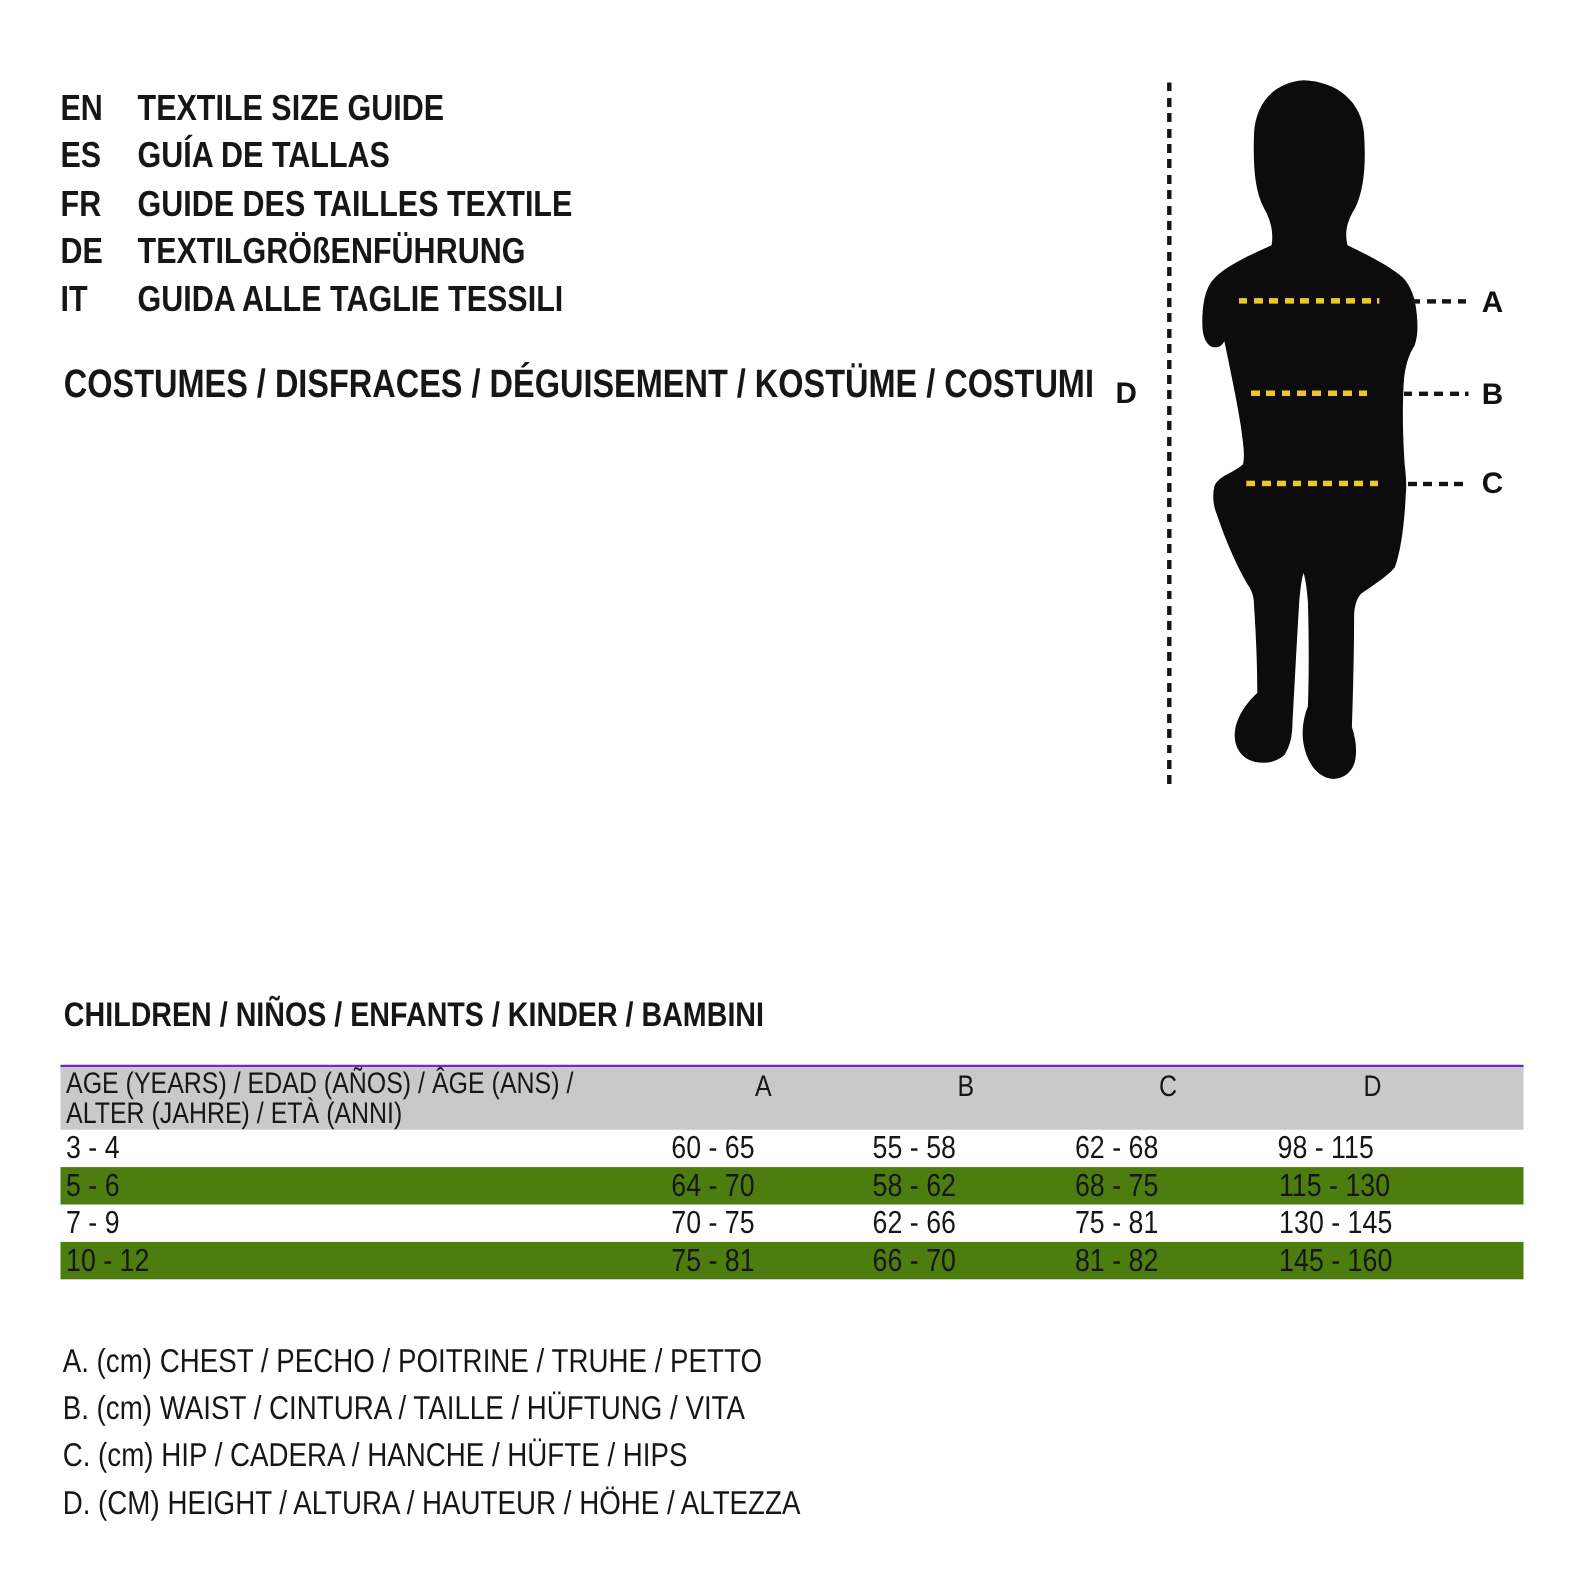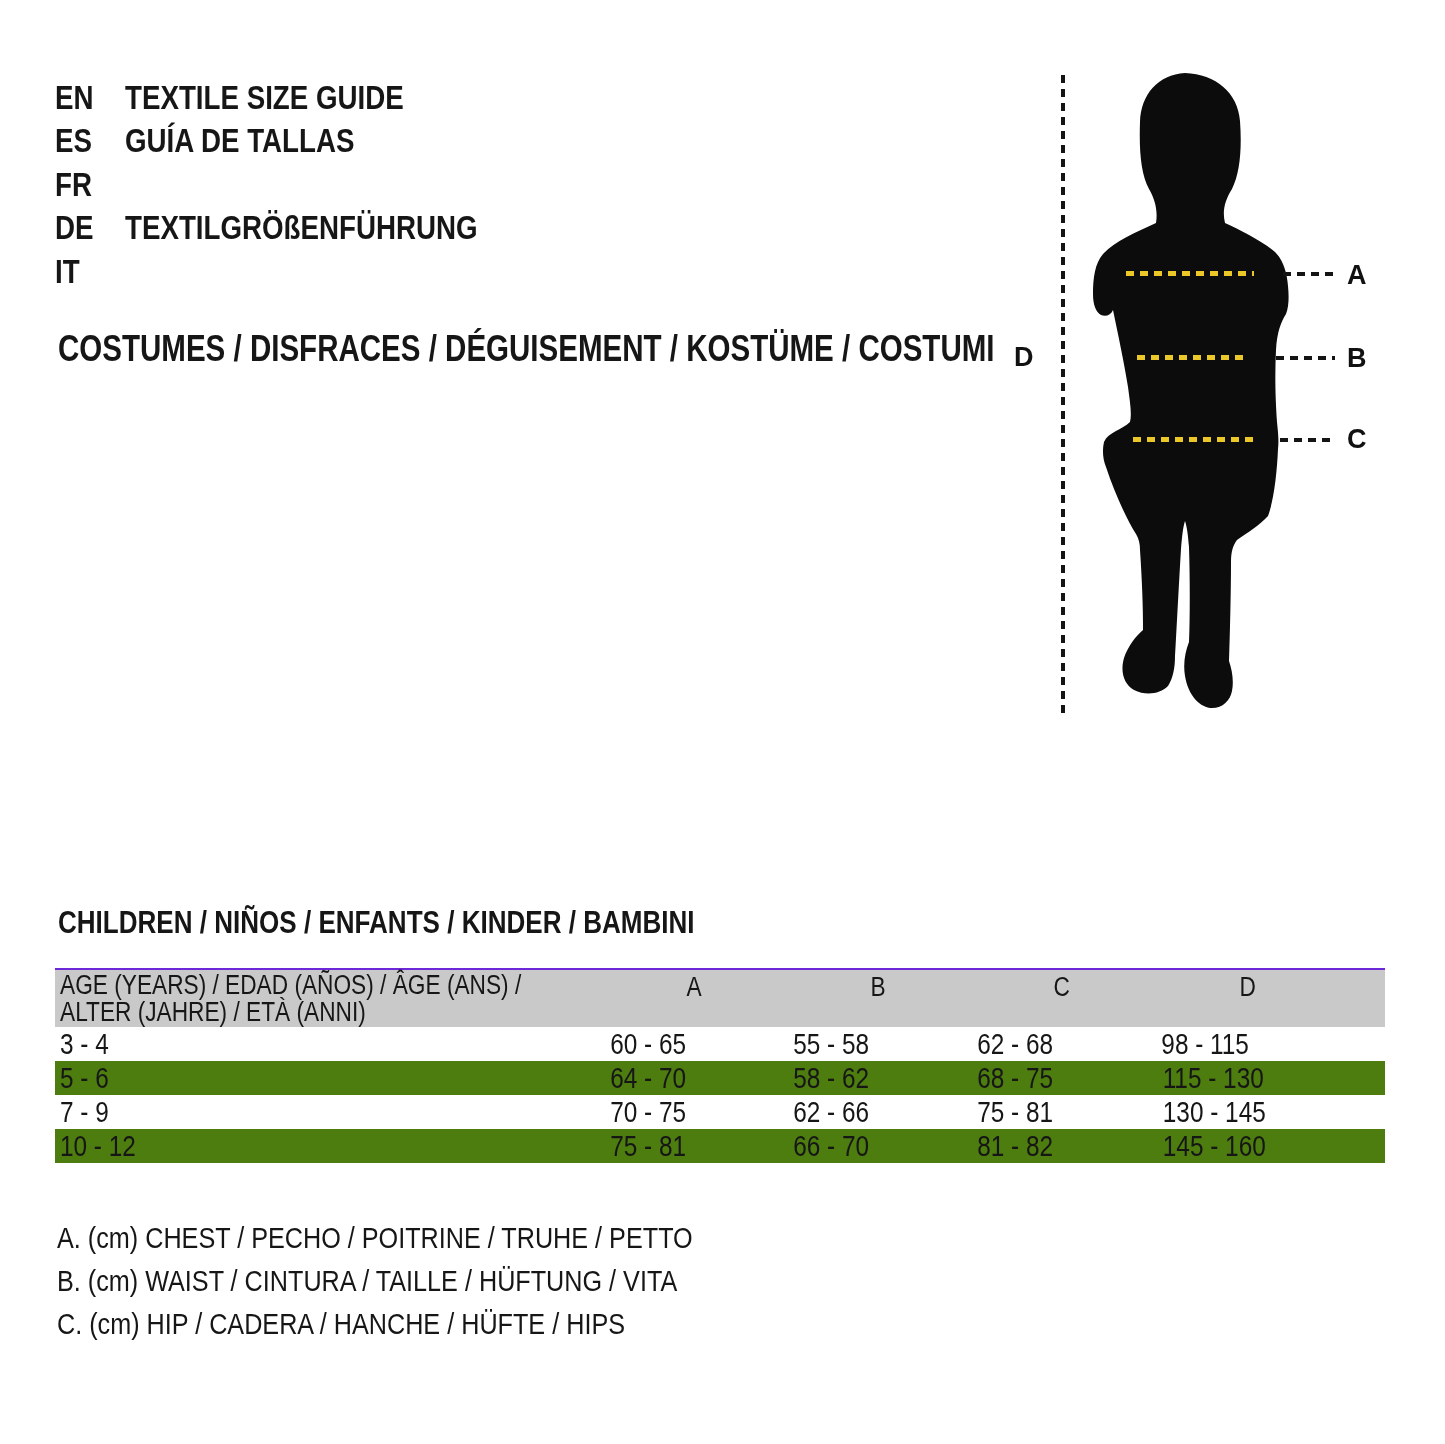--- a/index.html
+++ b/index.html
@@ -55,27 +55,29 @@
   <div class="lang-row">
     <span class="code"><span class="cond">EN</span></span>
     <span><span class="cond">TEXTILE SIZE GUIDE</span></span>
   </div>
   <div class="lang-row">
     <span class="code"><span class="cond">ES</span></span>
     <span><span class="cond">GUÍA DE TALLAS</span></span>
   </div>
   <div class="lang-row">
     <span class="code"><span class="cond">FR</span></span>
+    <span><span class="cond">GUIDE DES TAILLES TEXTILE</span></span>
   </div>
   <div class="lang-row">
     <span class="code"><span class="cond">DE</span></span>
     <span><span class="cond">TEXTILGRÖßENFÜHRUNG</span></span>
   </div>
   <div class="lang-row">
     <span class="code"><span class="cond">IT</span></span>
+    <span><span class="cond">GUIDA ALLE TAGLIE TESSILI</span></span>
   </div>
 </div>
 
 <div class="category-title">
   <span class="cond">COSTUMES / DISFRACES / DÉGUISEMENT / KOSTÜME / COSTUMI</span>
 </div>
 
 <div>
   <div class="vline"></div>
   <div class="fig-label" style="left:1014px;top:341px;">D</div>
@@ -189,13 +191,14 @@
     <div class="vcell"><span class="condc">81 - 82</span></div>
     <div class="vcell"><span class="condc">145 - 160</span></div>
     <div></div>
   </div>
 </div>
 
 <div class="legend">
   <div class="legend-line"><span class="cond">A. (cm) CHEST / PECHO / POITRINE / TRUHE / PETTO</span></div>
   <div class="legend-line"><span class="cond">B. (cm) WAIST / CINTURA / TAILLE / HÜFTUNG / VITA</span></div>
   <div class="legend-line"><span class="cond">C. (cm) HIP / CADERA / HANCHE / HÜFTE / HIPS</span></div>
+  <div class="legend-line"><span class="cond">D. (CM) HEIGHT / ALTURA / HAUTEUR / HÖHE / ALTEZZA</span></div>
 </div>
 
 </body></html>

